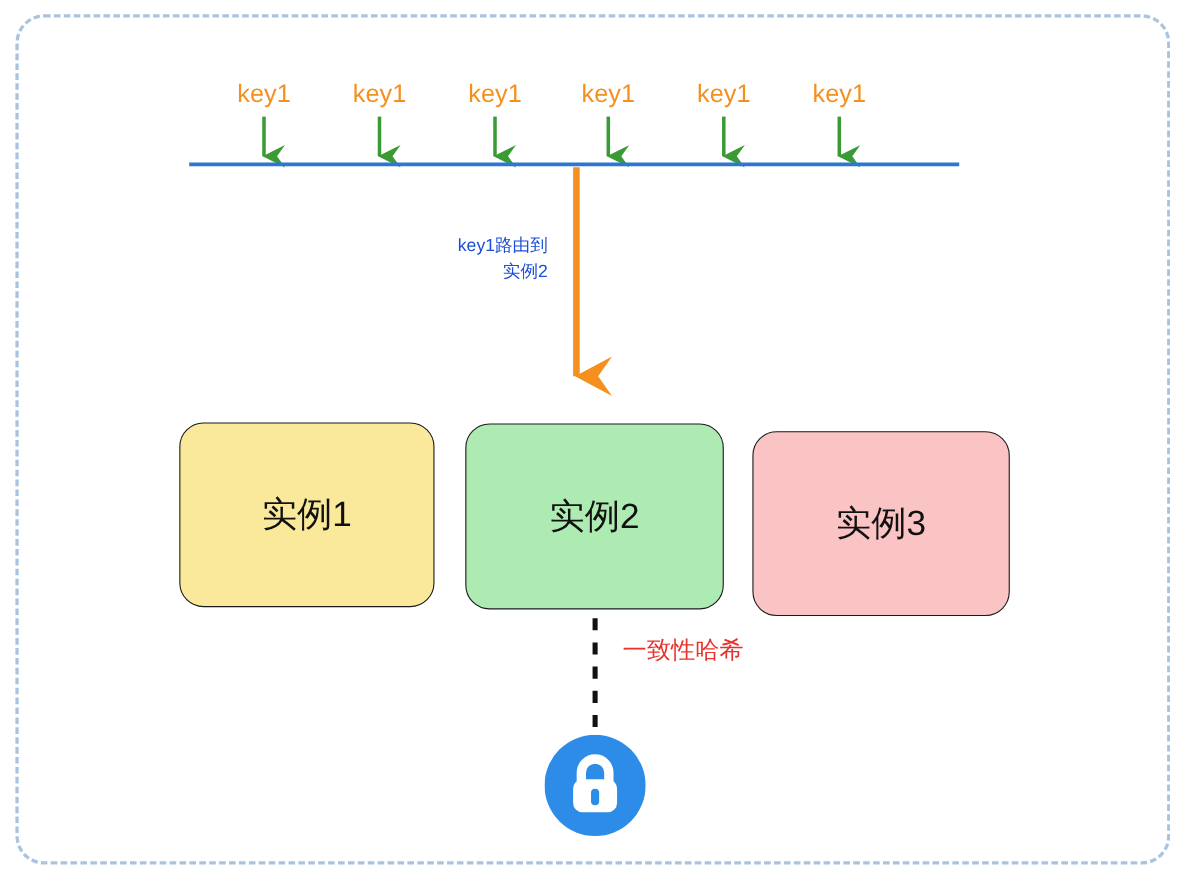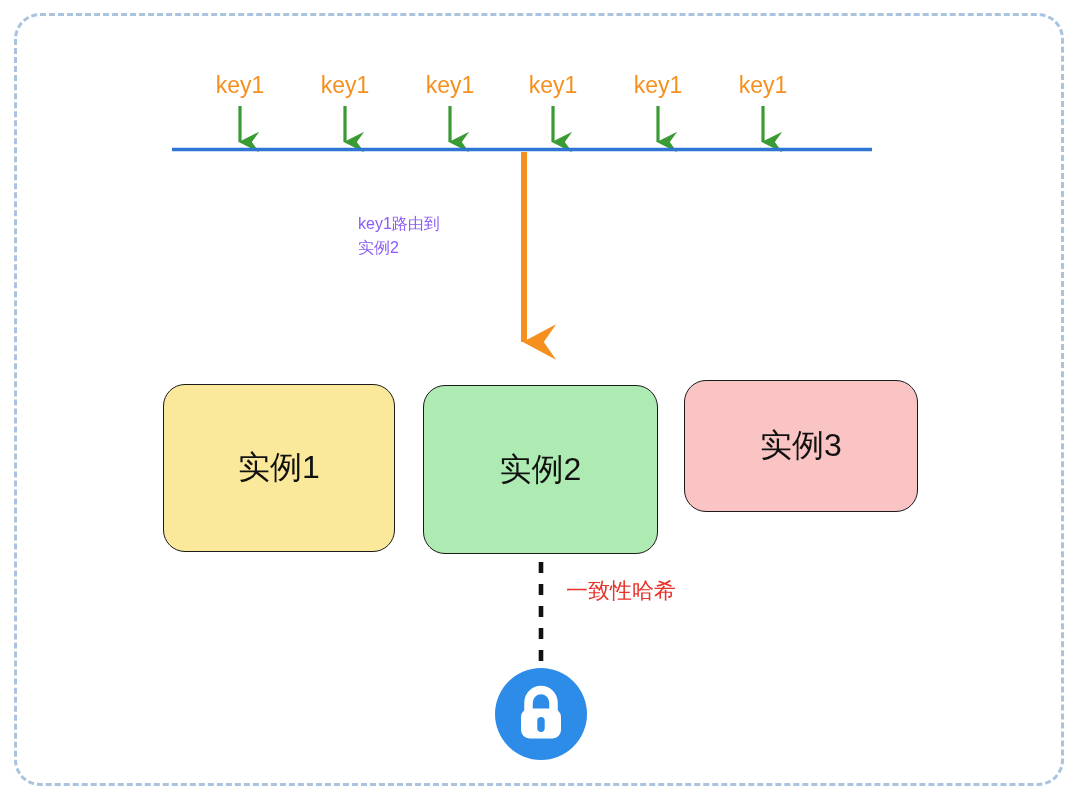--- a/index.html
+++ b/index.html
@@ -57,29 +57,29 @@
     display: flex;
     align-items: center;
     justify-content: center;
     font-size: 32px;
     color: #111111;
     font-family: "Liberation Sans", "DejaVu Sans", sans-serif;
     margin-top: 36px;
   }
   #box-1 { left: 163px; top: 348px; width: 232px; height: 168px; background: #fae99a; }
   #box-2 { left: 423px; top: 349px; width: 235px; height: 169px; background: #aeebb3; }
-  #box-3 { left: 684px; top: 344px; width: 234px; height: 132px; background: #fbc4c4; }
+  #box-3 { left: 684px; top: 356px; width: 234px; height: 168px; background: #fbc4c4; }
 
   
   .annotation {
     position: absolute;
     font-size: 16px;
     line-height: 24px;
-    color: #8b5cf6;
-    text-align: left;
+    color: #1d4ed8;
+    text-align: right;
     white-space: pre-line;
     font-family: "Liberation Sans", "DejaVu Sans", sans-serif;
   }
   #annot-left  { left: 358px; top: 212px; width: 140px; }
   #annot-right { left: 578px; top: 212px; width: 140px; }
 
   
   .lock-label {
     position: absolute;
     left: 566px;

